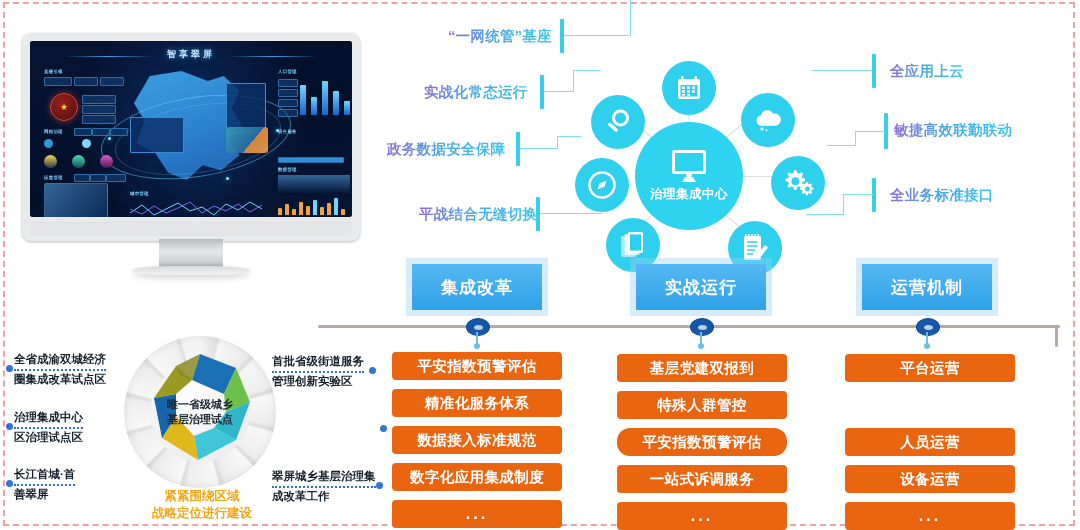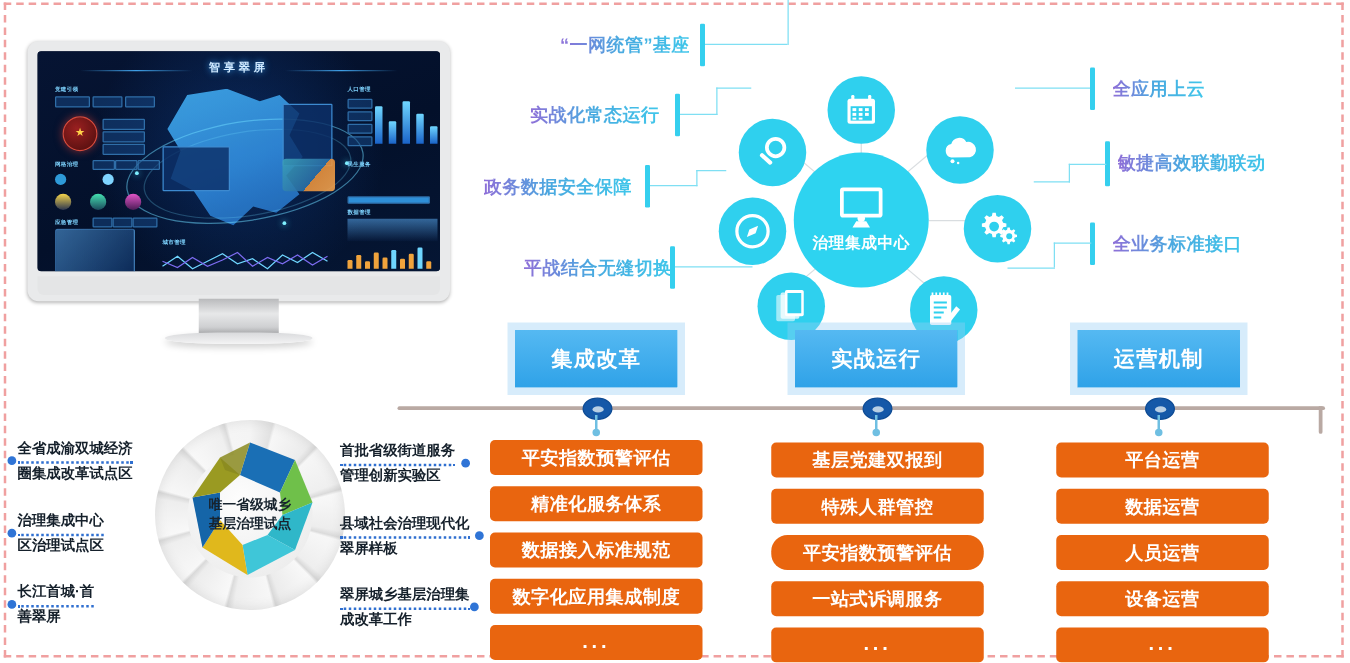--- a/index.html
+++ b/index.html
@@ -470,21 +470,20 @@
   <div class="obox" style="left:392px;top:463px;">数字化应用集成制度</div>
   <div class="obox dots" style="left:392px;top:500px;">...</div>
 
   <div class="obox" style="left:617px;top:354px;">基层党建双报到</div>
   <div class="obox" style="left:617px;top:391px;">特殊人群管控</div>
   <div class="obox" style="left:617px;top:428px;border-radius:13px;">平安指数预警评估</div>
   <div class="obox" style="left:617px;top:465px;">一站式诉调服务</div>
   <div class="obox dots" style="left:617px;top:502px;">...</div>
 
   <div class="obox" style="left:845px;top:354px;">平台运营</div>
-  <div class="obox" style="left:845px;top:391px;">数据运营</div>
   <div class="obox" style="left:845px;top:428px;">人员运营</div>
   <div class="obox" style="left:845px;top:465px;">设备运营</div>
   <div class="obox dots" style="left:845px;top:502px;">...</div>
 
   <div class="pw-wrap">
     <div class="pw-disc"></div>
     <div class="pw-inner"></div>
     <svg style="position:absolute;left:0;top:0;" width="152" height="152">
       <polygon points="76,18 112,32 100,58 68,44" fill="#1a6fb5"></polygon>
       <polygon points="112,32 126,66 102,76 100,58" fill="#6fc04a"></polygon>
@@ -494,20 +493,24 @@
       <polygon points="38,102 30,62 52,58 52,80" fill="#1565a8"></polygon>
       <polygon points="30,62 52,30 68,44 52,58" fill="#9a9a22"></polygon>
       <polygon points="52,30 76,18 68,44 56,40" fill="#8a8a20" opacity=".85"></polygon>
     </svg>
     <div class="pw-center-txt">
       <div>唯一省级城乡</div>
       <div>基层治理试点</div>
     </div>
   </div>
 
+  <div class="pw-caption">
+    <div>紧紧围绕区域</div>
+    <div>战略定位进行建设</div>
+  </div>
 
   <div class="pwlabel" style="left:14px;top:351px;">
     <span class="u1">全省成渝双城经济</span><br>
     <span>圈集成改革试点区</span>
   </div>
   <div class="pwdot" style="left:6px;top:365px;"></div>
 
   <div class="pwlabel" style="left:14px;top:409px;">
     <span class="u1">治理集成中心</span><br>
     <span>区治理试点区</span>
@@ -519,24 +522,20 @@
     <span>善翠屏</span>
   </div>
   <div class="pwdot" style="left:6px;top:480px;"></div>
 
   <div class="pwlabel" style="left:272px;top:353px;">
     <span class="u1">首批省级街道服务</span><br>
     <span>管理创新实验区</span>
   </div>
   <div class="pwdot" style="left:369px;top:367px;"></div>
 
-  <div class="pwlabel" style="left:272px;top:411px;">
-    <span class="u1">县域社会治理现代化</span><br>
-    <span>翠屏样板</span>
-  </div>
   <div class="pwdot" style="left:380px;top:425px;"></div>
 
   <div class="pwlabel" style="left:272px;top:468px;">
     <span class="u1">翠屏城乡基层治理集</span><br>
     <span>成改革工作</span>
   </div>
   <div class="pwdot" style="left:376px;top:482px;"></div>
 
 </div>
 

